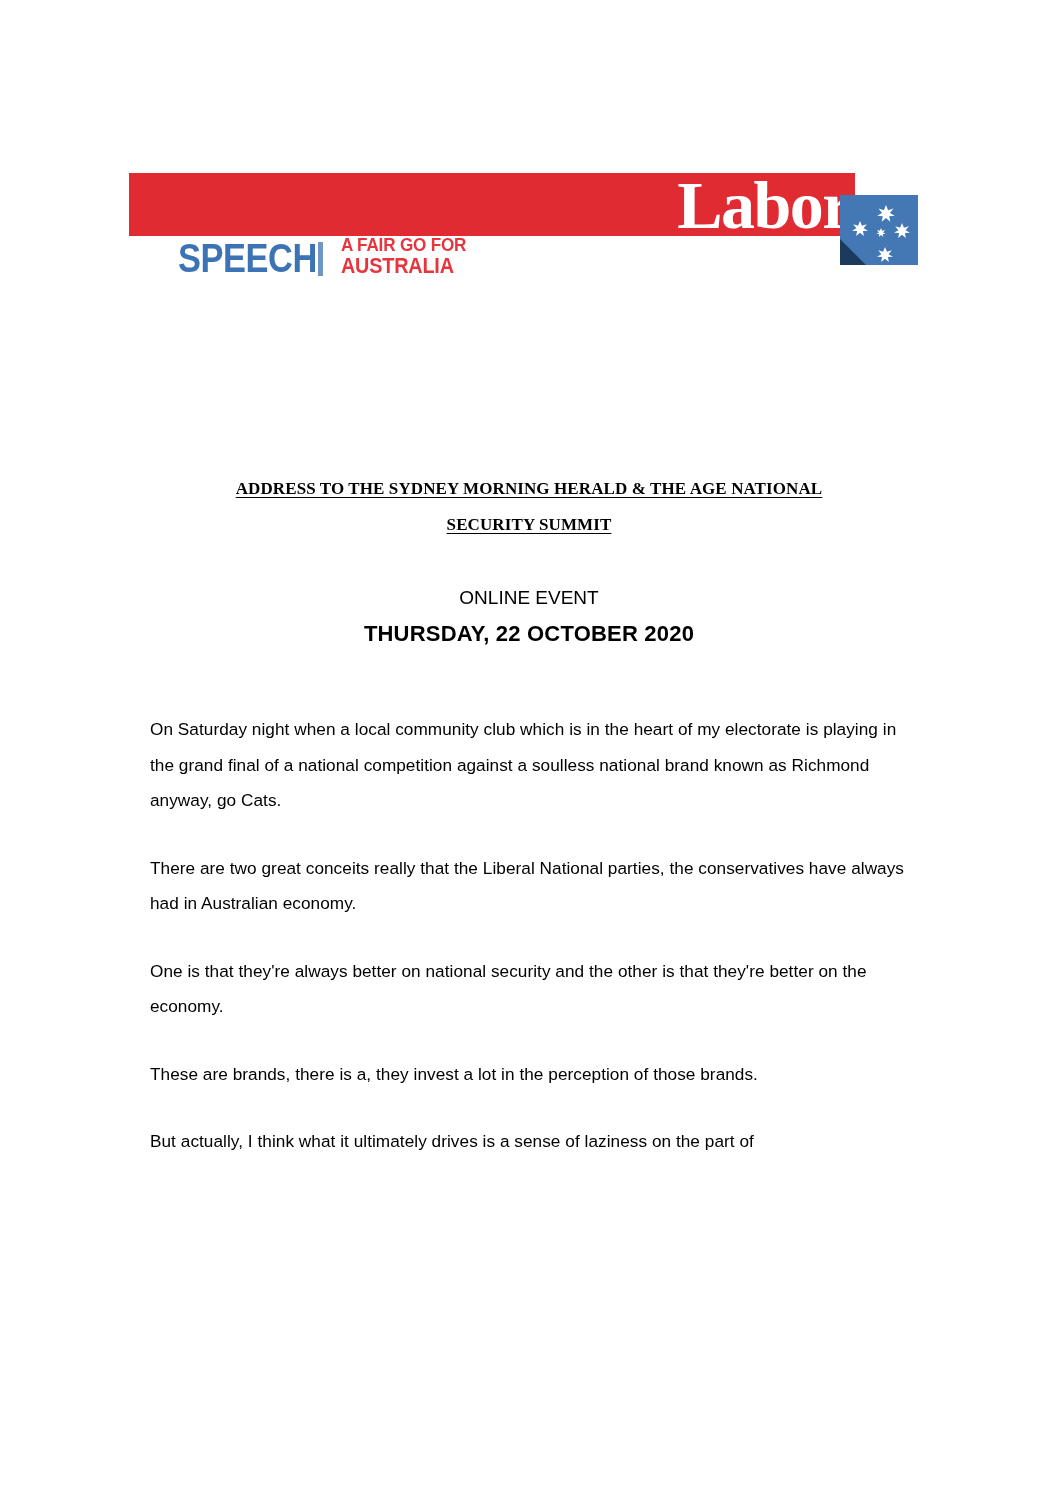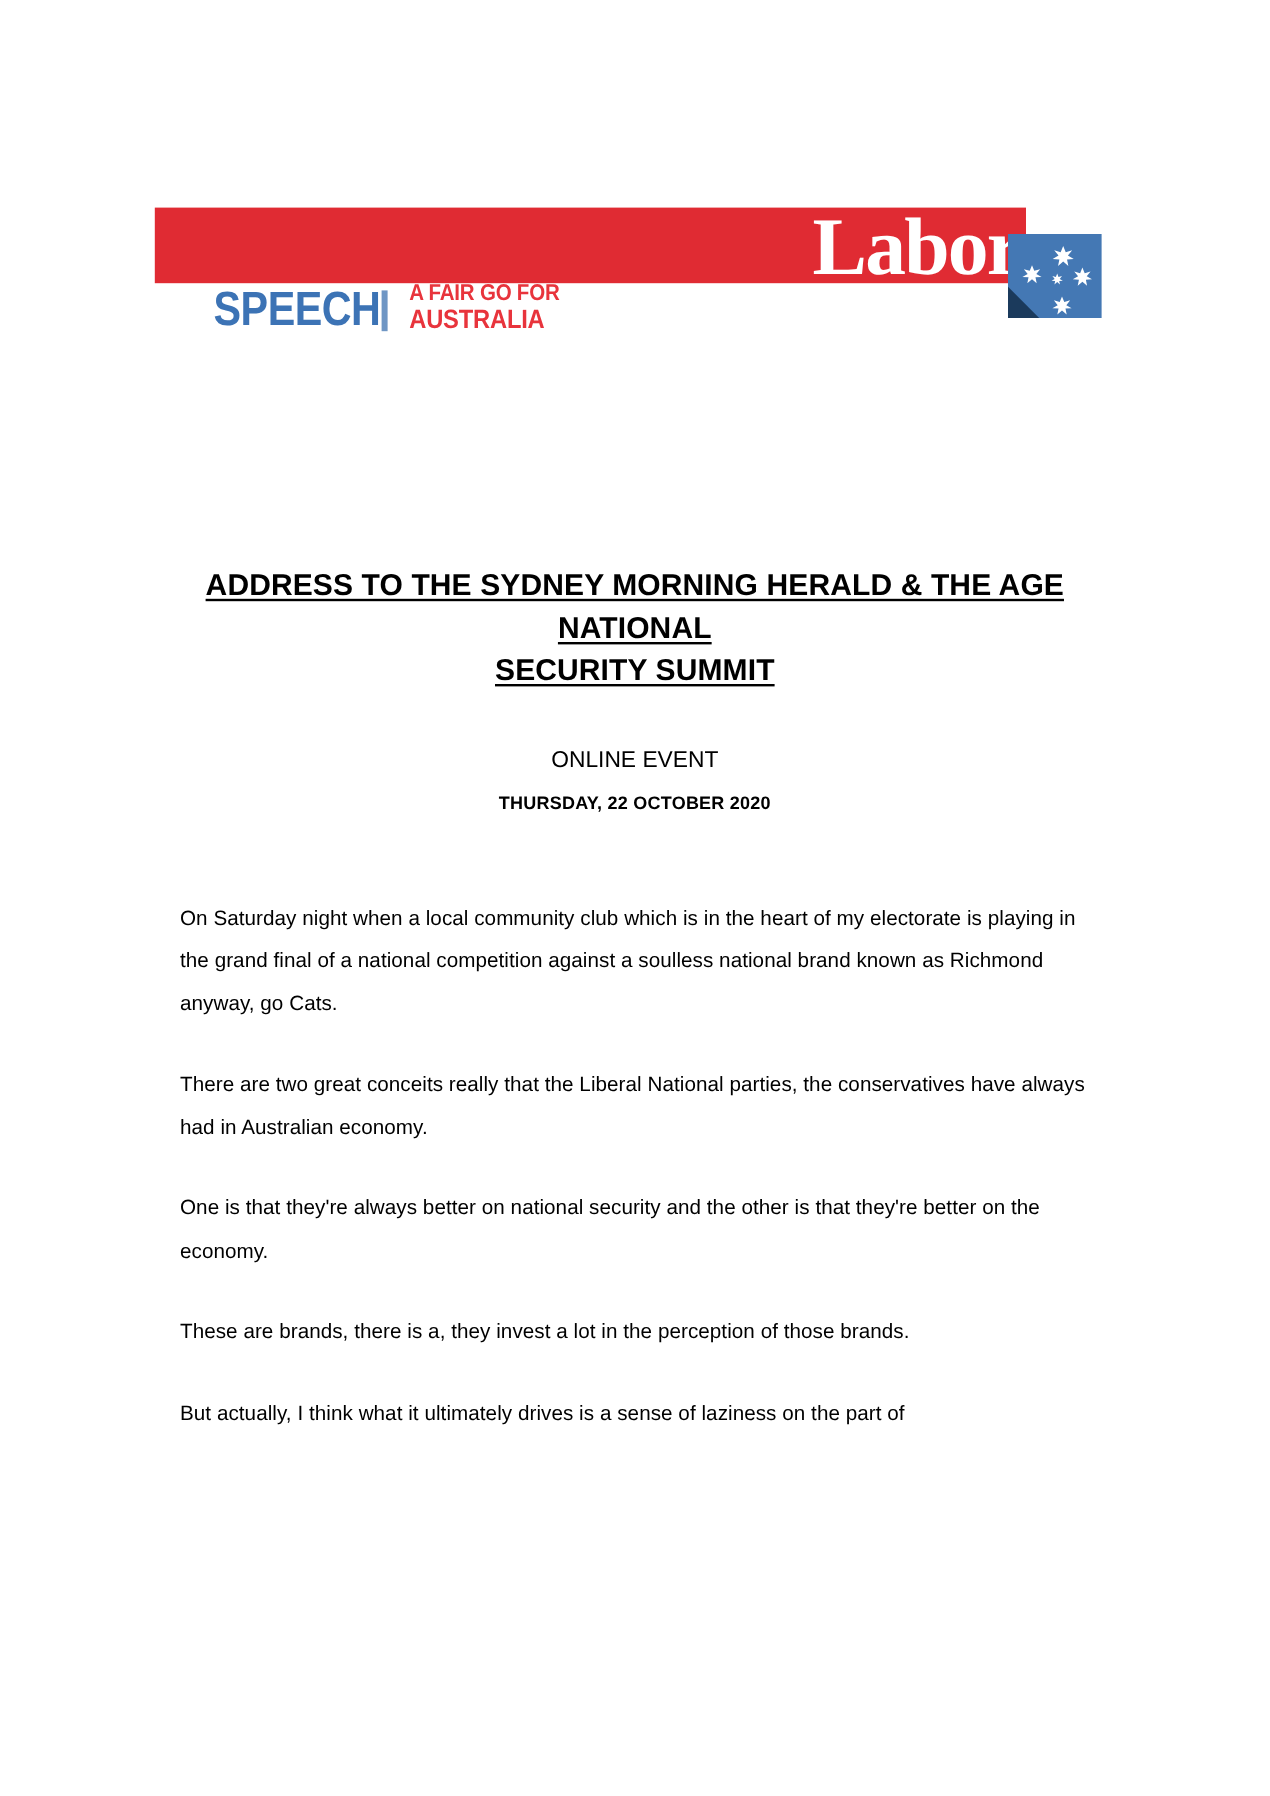--- a/index.html
+++ b/index.html
@@ -128,34 +128,35 @@
     font-weight: bold;
     line-height: 35.5px;
     letter-spacing: 0.1px;
   }
 
   .spacer-lg { height: 63px; }
   .spacer-md { height: 38px; }
   .spacer-sm { height: 30px; }
 
   .heading-underlined {
-    font-size: 25px;
+    font-size: 17px;
     font-weight: bold;
     line-height: 35.5px;
     letter-spacing: 0.1px;
+    font-family: Liberation Serif, serif;
   }
   .heading-underlined span { text-decoration: underline; text-underline-offset: 3px; }
 
   .event-line {
     font-size: 19px;
     font-weight: normal;
     line-height: 36px;
   }
   .date-line {
-    font-size: 15px;
+    font-size: 22px;
     font-weight: bold;
     line-height: 36px;
     letter-spacing: 0.2px;
   }
   .delivery-line {
     font-size: 19px;
     font-style: italic;
     font-weight: normal;
     line-height: 36px;
   }

